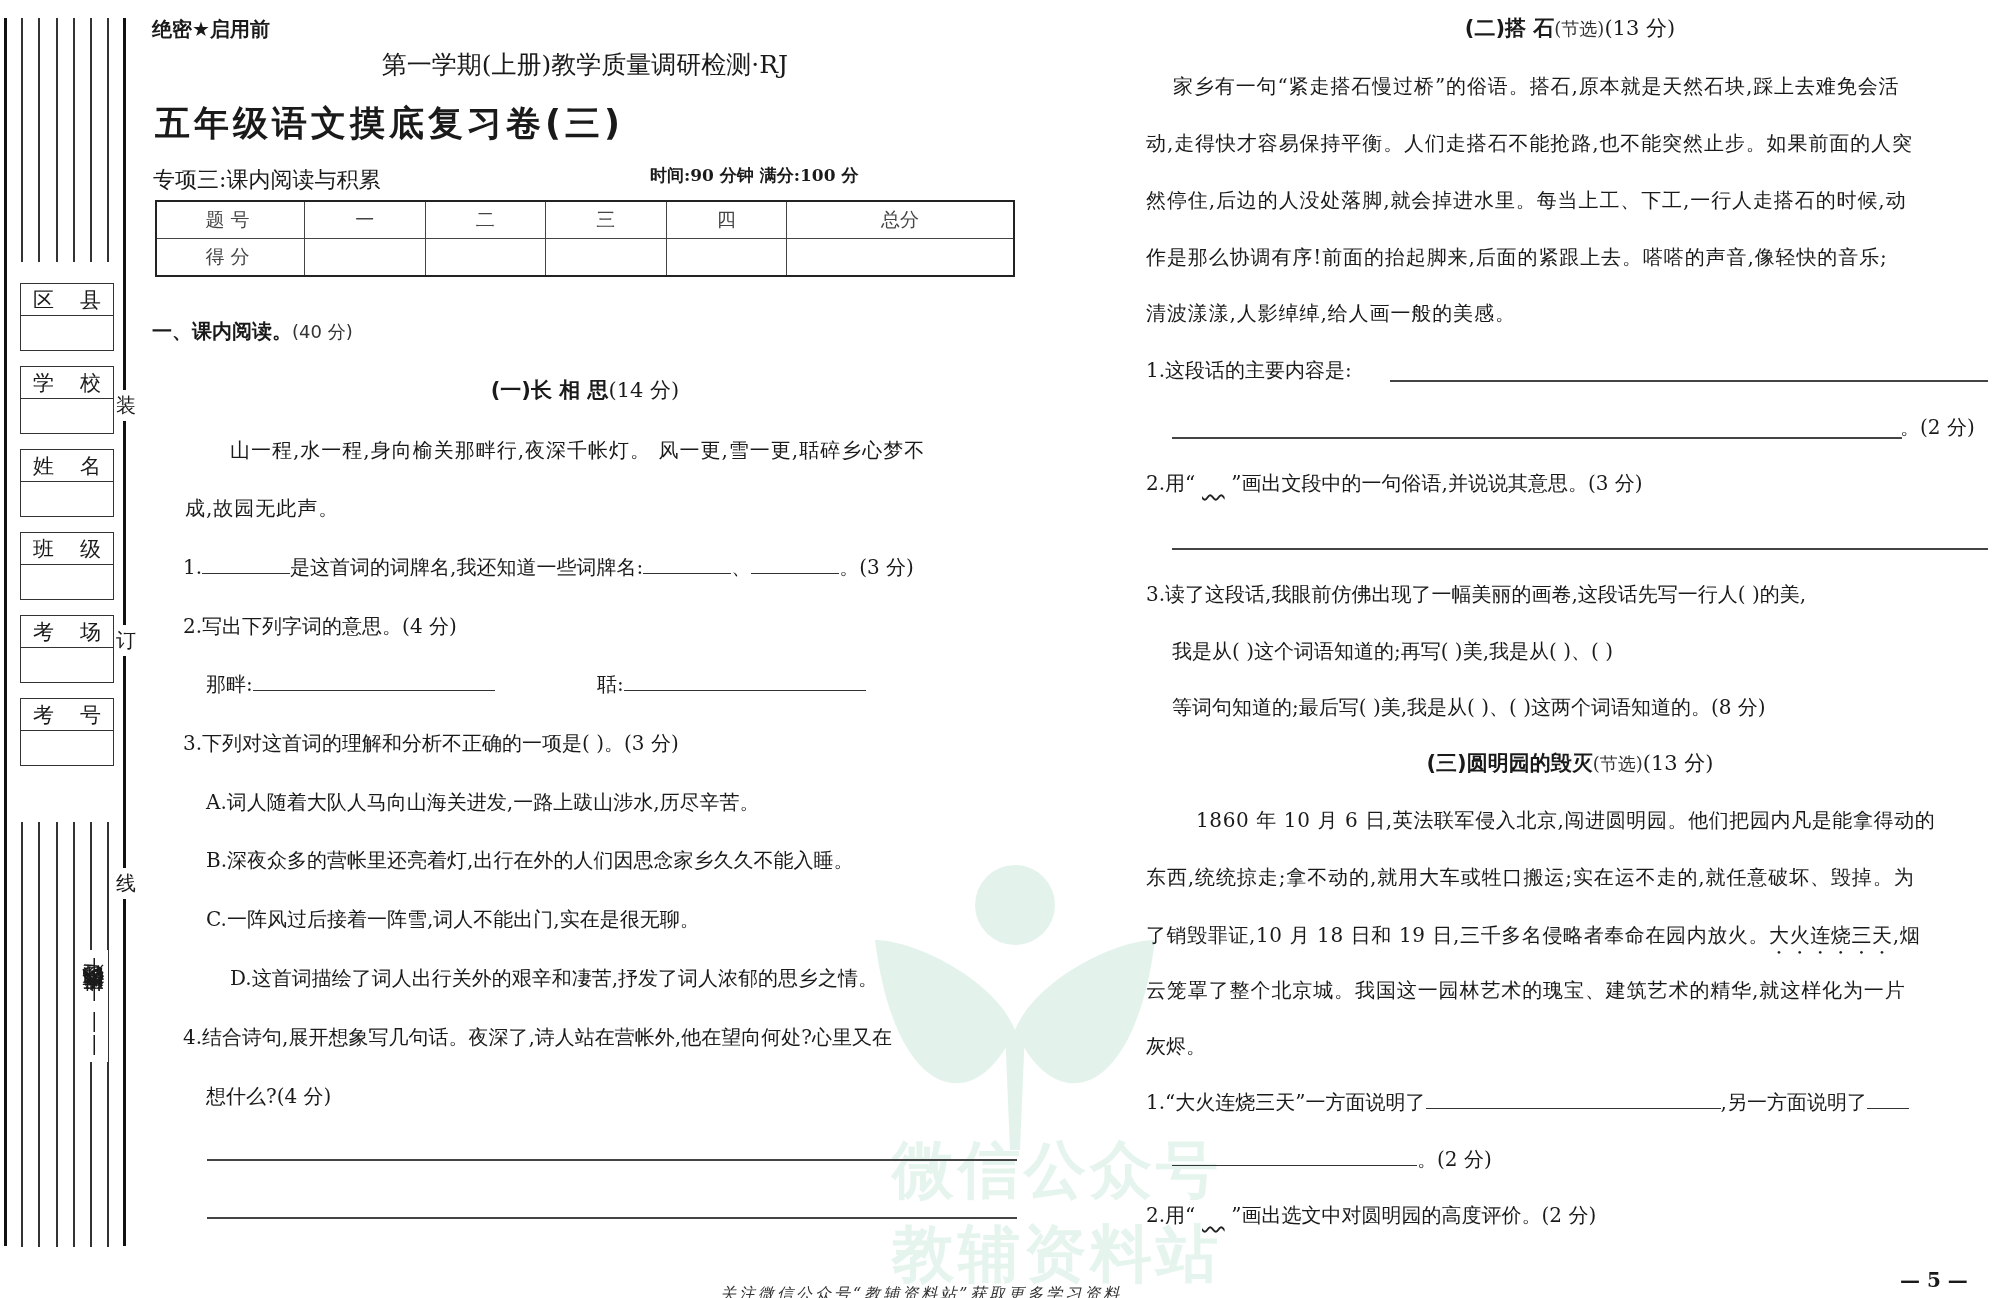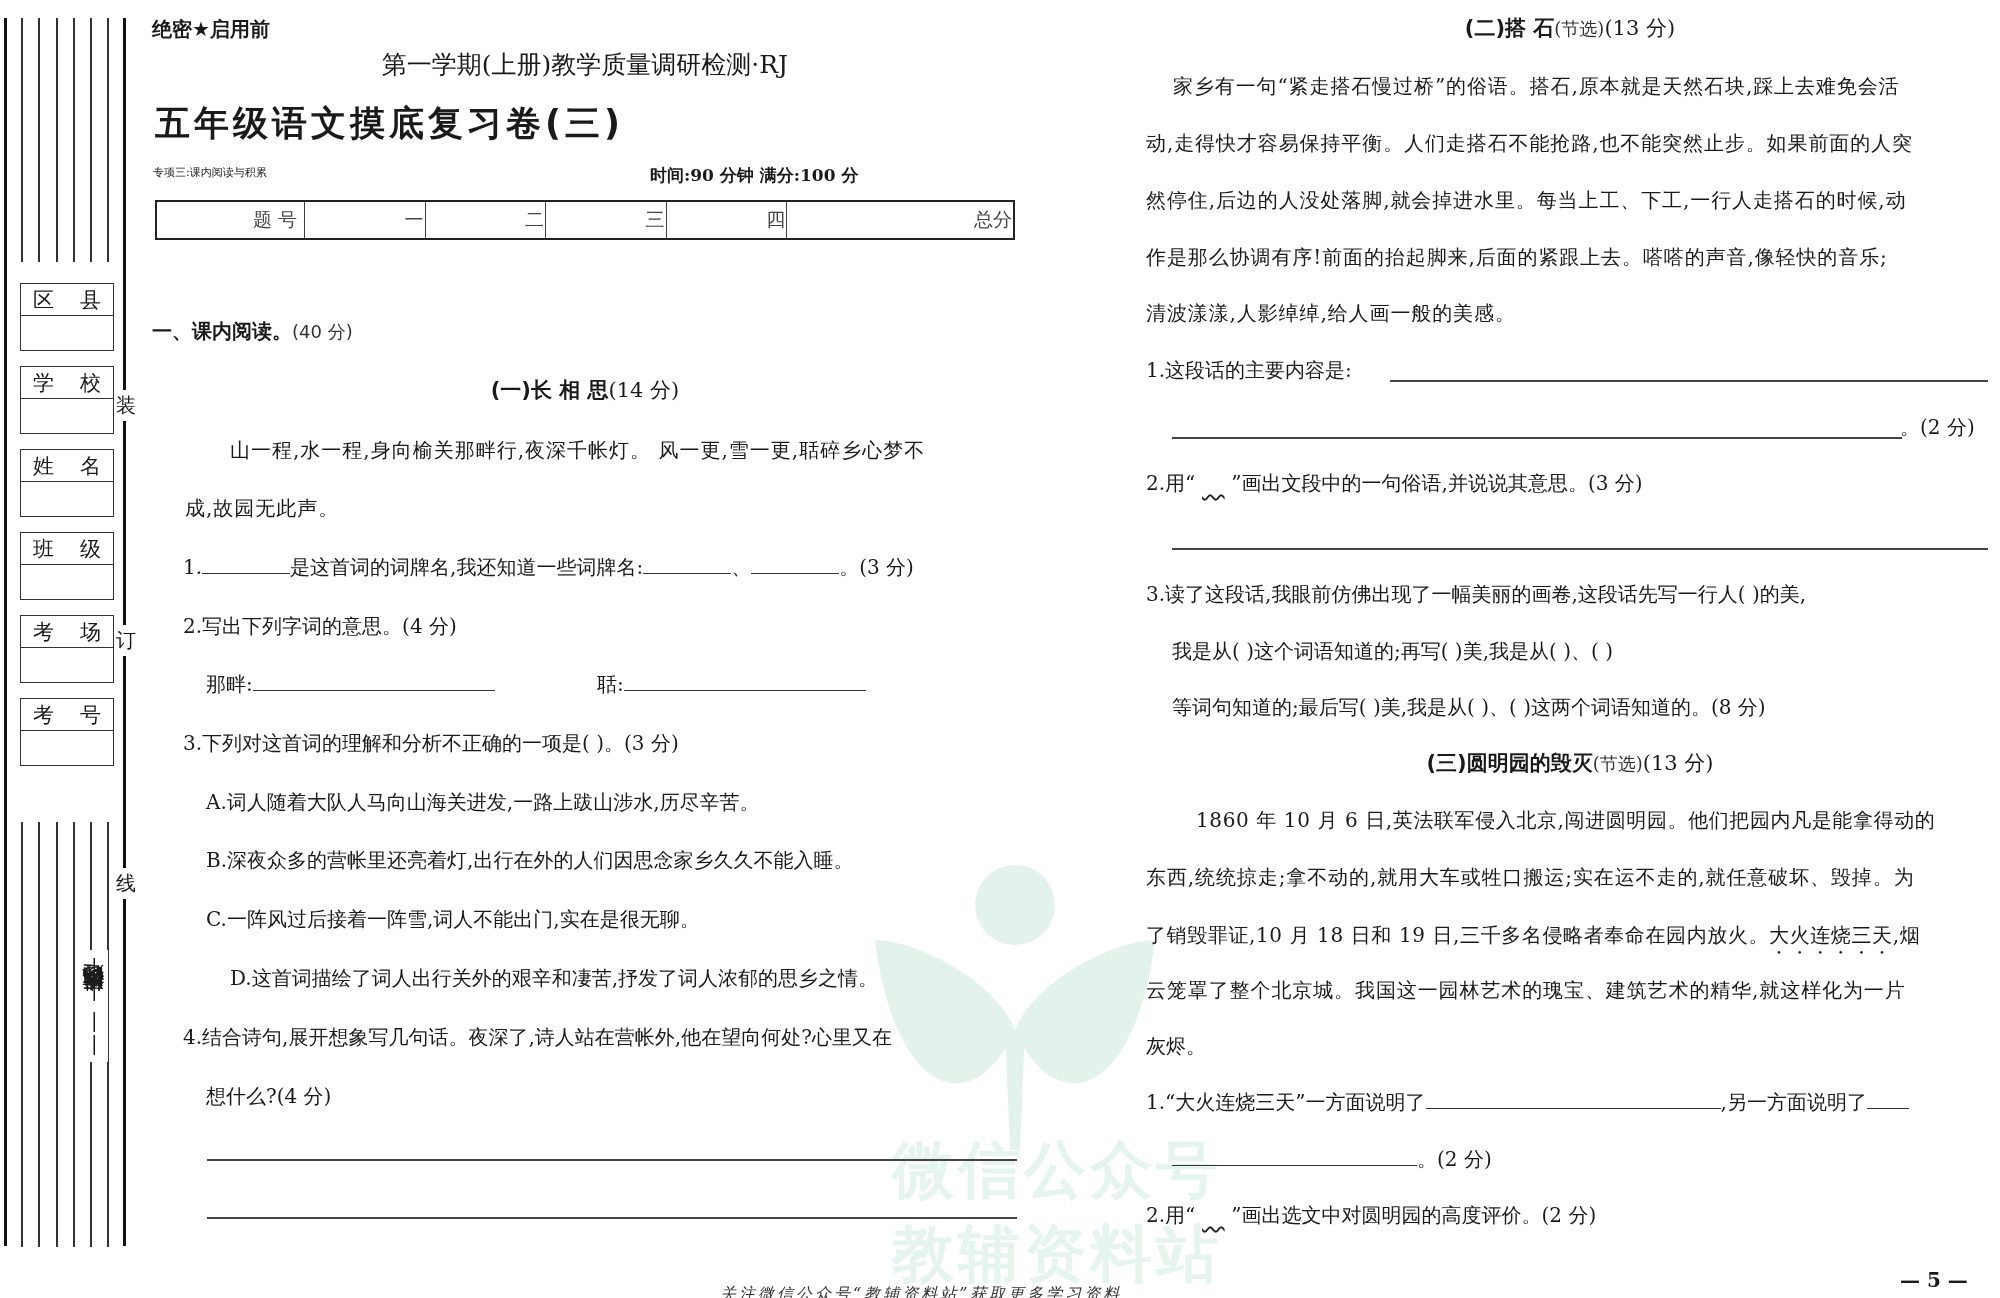--- a/index.html
+++ b/index.html
@@ -12,24 +12,24 @@
   .vline.thick { width:3px; background:#111; }
   .info-box { position:absolute; left:20px; width:92px; height:66px; border:1.5px solid #333; background:#fff; }
   .info-box .lbl { height:31px; border-bottom:1.5px solid #333; display:flex; justify-content:space-between; align-items:center; padding:0 12px; font-size:21px; font-family:"DejaVu Sans","Liberation Sans",sans-serif; }
   .bind-char { position:absolute; left:116px; font-size:20px; background:#fff; padding:2px 0; font-family:"DejaVu Sans",sans-serif; }
   .vertical-note { position:absolute; left:78px; top:950px; writing-mode:vertical-rl; transform:rotate(180deg); font-size:22px; background:#fff; padding:6px 0; font-family:"DejaVu Sans",sans-serif; letter-spacing:1px; }
 
   
   .secret { left:152px; top:16px; font-size:20px; font-weight:bold; font-family:"DejaVu Sans",sans-serif; }
   .subtitle { left:155px; width:860px; top:48px; text-align:center; font-size:25px; }
   .title { left:155px; width:860px; top:100px; font-size:35px; font-weight:bold; letter-spacing:4px; font-family:"DejaVu Sans",sans-serif; }
-  .meta-left { left:153px; top:165px; font-size:11px; }
+  .meta-left { left:153px; top:165px; font-size:22px; }
   .meta-right { left:650px; width:365px; top:164px; text-align:left; font-size:17px; font-weight:bold; }
   table.score { position:absolute; left:155px; top:200px; width:860px; border-collapse:collapse; border:2px solid #222; }
-  table.score td { border:1.5px solid #444; height:34px; text-align:right; font-size:19px; color:#444; font-family:"DejaVu Sans",sans-serif; }
+  table.score td { border:1.5px solid #444; height:34px; text-align:center; font-size:19px; color:#444; font-family:"DejaVu Sans",sans-serif; }
   table.score td.first { width:145px; letter-spacing:6px; }
 
   .text { font-size:20px; line-height:1; white-space:nowrap; }
   .section-head { font-weight:bold; font-family:"DejaVu Sans",sans-serif; }
   .center-head { text-align:center; font-size:21px; }
   .note { font-weight:normal; font-size:18px; color:#333; }
   .blank { display:inline-block; border-bottom:1.5px solid #333; vertical-align:baseline; height:1px; }
   .rule { position:absolute; height:1.5px; background:#444; }
   .wavy { display:inline-block; width:36px; text-decoration:underline wavy #222; text-underline-offset:4px; color:transparent;text-align:center; }
   .dotted { text-emphasis: dot #222; text-emphasis-position: under; -webkit-text-emphasis: dot #222; -webkit-text-emphasis-position: under; }
@@ -122,20 +122,28 @@
 <table class="score">
   <tbody>
       <tr>
     <td class="first">题号</td>
     <td>一</td>
     <td>二</td>
     <td>三</td>
     <td>四</td>
     <td>总分</td>
   </tr>
+  <tr>
+    <td class="first">得分</td>
+    <td></td>
+    <td></td>
+    <td></td>
+    <td></td>
+    <td></td>
+  </tr>
 </tbody>
   </table>
 
 <div class="abs text section-head" style="left:152px;top:321px;">
   <span>一、课内阅读。</span><span class="note">(40 分)</span>
 </div>
 
 <div class="abs text center-head" style="left:155px;width:860px;top:380px;">
   <span class="section-head">(一)长 相 思</span><span>(14 分)</span>
 </div>

